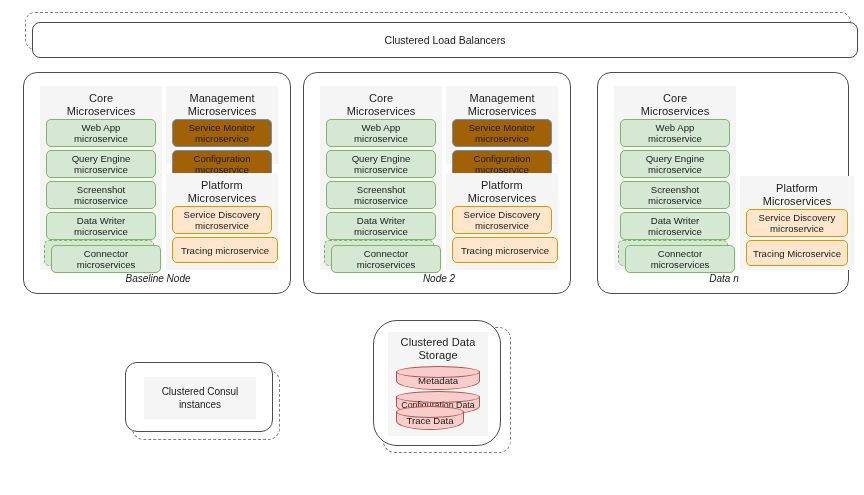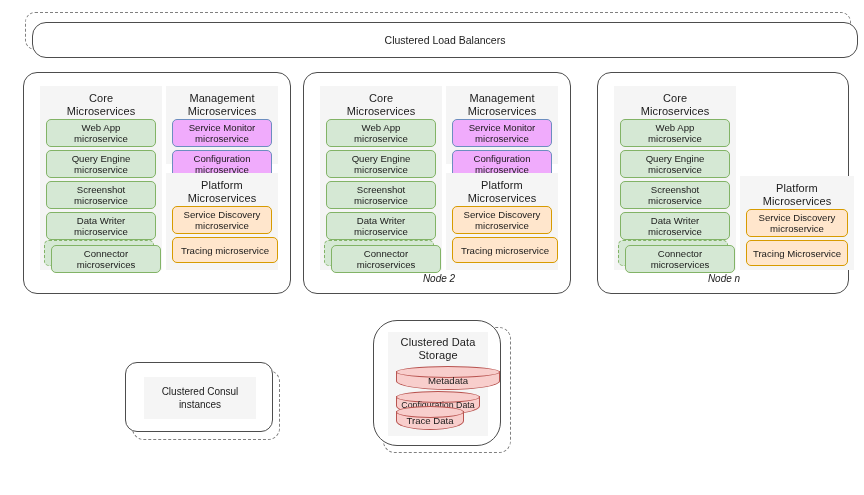--- a/index.html
+++ b/index.html
@@ -26,21 +26,21 @@
   .node-label{
     text-align:center;font-size:10px;font-style:italic;color:#1a1a1a;
   }
 
   .svc{
     box-sizing:border-box;border-radius:5px;border:1.2px solid #82b366;
     background:#d5e8d4;display:flex;align-items:center;justify-content:center;
     text-align:center;font-size:9.6px;line-height:11px;color:#1a1a1a;
   }
   .svc.green{border-color:#82b366;background:#d5e8d4;}
-  .svc.blue{border-color:#6c8ebf;background:#f0abfc;}
+  .svc.blue{border-color:#6c8ebf;background:#a16207;}
   .svc.orange{border-color:#d79b00;background:#ffe6cc;}
 
   
   .stack-ghost{
     border:1.2px dashed #82b366;background:#d5e8d4;border-radius:5px;
   }
 
   
   .banner-text{
     position:absolute;inset:0;display:flex;align-items:center;justify-content:center;
@@ -62,21 +62,21 @@
     position:absolute;inset:0;display:flex;align-items:center;justify-content:center;
     font-size:9.6px;color:#1a1a1a;padding-top:4px;
   }
 </style>
 </head>
 <body>
 
 <div id="canvas">
 
   <div class="abs dashed-shadow" style="left:25px;top:12px;width:826px;height:38px;border-radius:10px;"></div>
-  <div class="abs solid-panel" style="left:32px;top:22px;width:826px;height:36px;border-radius:14px;padding-left:48px;">
+  <div class="abs solid-panel" style="left:32px;top:22px;width:826px;height:36px;border-radius:8px;padding-left:48px;">
     <div class="banner-text">Clustered Load Balancers</div>
   </div>
 
   <div class="abs solid-panel" style="left:23px;top:72px;width:268px;height:222px;border-radius:14px;">
 
     <div class="abs group-bg" style="left:16px;top:13px;width:122px;height:184px;">
       <div class="group-title abs" style="left:0;top:6px;width:122px;">
         <div>Core</div>
         <div>Microservices</div>
       </div>
@@ -143,20 +143,21 @@
     <div class="abs svc orange" style="left:148px;top:133px;width:100px;height:28px;">
       <div>
         <div>Service Discovery</div>
         <div>microservice</div>
       </div>
     </div>
     <div class="abs svc orange" style="left:148px;top:164px;width:106px;height:26px;">
       <div>Tracing microservice</div>
     </div>
 
+    <div class="node-label abs" style="left:0;top:200px;width:268px;">Baseline Node</div>
   </div>
 
   <div class="abs solid-panel" style="left:303px;top:72px;width:268px;height:222px;border-radius:14px;">
 
     <div class="abs group-bg" style="left:16px;top:13px;width:122px;height:184px;">
       <div class="group-title abs" style="left:0;top:6px;width:122px;">
         <div>Core</div>
         <div>Microservices</div>
       </div>
     </div>
@@ -281,21 +282,21 @@
     <div class="abs svc orange" style="left:148px;top:136px;width:102px;height:28px;">
       <div>
         <div>Service Discovery</div>
         <div>microservice</div>
       </div>
     </div>
     <div class="abs svc orange" style="left:148px;top:167px;width:102px;height:26px;">
       <div>Tracing Microservice</div>
     </div>
 
-    <div class="node-label abs" style="left:0;top:200px;width:252px;">Node n</div>
+    <div class="node-label abs" style="left:0;top:200px;width:252px;">Data n</div>
   </div>
 
   <div class="abs dashed-shadow" style="left:132px;top:370px;width:148px;height:70px;border-radius:12px;"></div>
   <div class="abs solid-panel" style="left:125px;top:362px;width:148px;height:70px;border-radius:12px;">
     <div class="abs group-bg" style="left:18px;top:14px;width:112px;height:42px;display:flex;align-items:center;justify-content:center;">
       <div style="text-align:center;font-size:10px;line-height:13px;">
         <div>Clustered Consul</div>
         <div>instances</div>
       </div>
     </div>
@@ -304,21 +305,21 @@
   <div class="abs dashed-shadow" style="left:383px;top:327px;width:128px;height:126px;border-radius:12px;"></div>
   <div class="abs solid-panel" style="left:373px;top:320px;width:128px;height:126px;border-radius:24px;">
 
     <div class="abs group-bg" style="left:14px;top:11px;width:100px;height:104px;"></div>
 
     <div class="group-title abs" style="left:10px;top:15px;width:108px;">
       <div>Clustered Data</div>
       <div>Storage</div>
     </div>
 
-    <div class="cyl" style="left:22px;top:45px;width:104px;height:24px;">
+    <div class="cyl" style="left:22px;top:45px;width:84px;height:24px;">
       <div class="body"></div>
       <div class="top"></div>
       <div class="lbl">Metadata</div>
     </div>
 
     <div class="cyl" style="left:22px;top:70px;width:84px;height:24px;">
       <div class="body"></div>
       <div class="top"></div>
       <div class="lbl" style="font-size:8.8px;">Configuration Data</div>
     </div>

